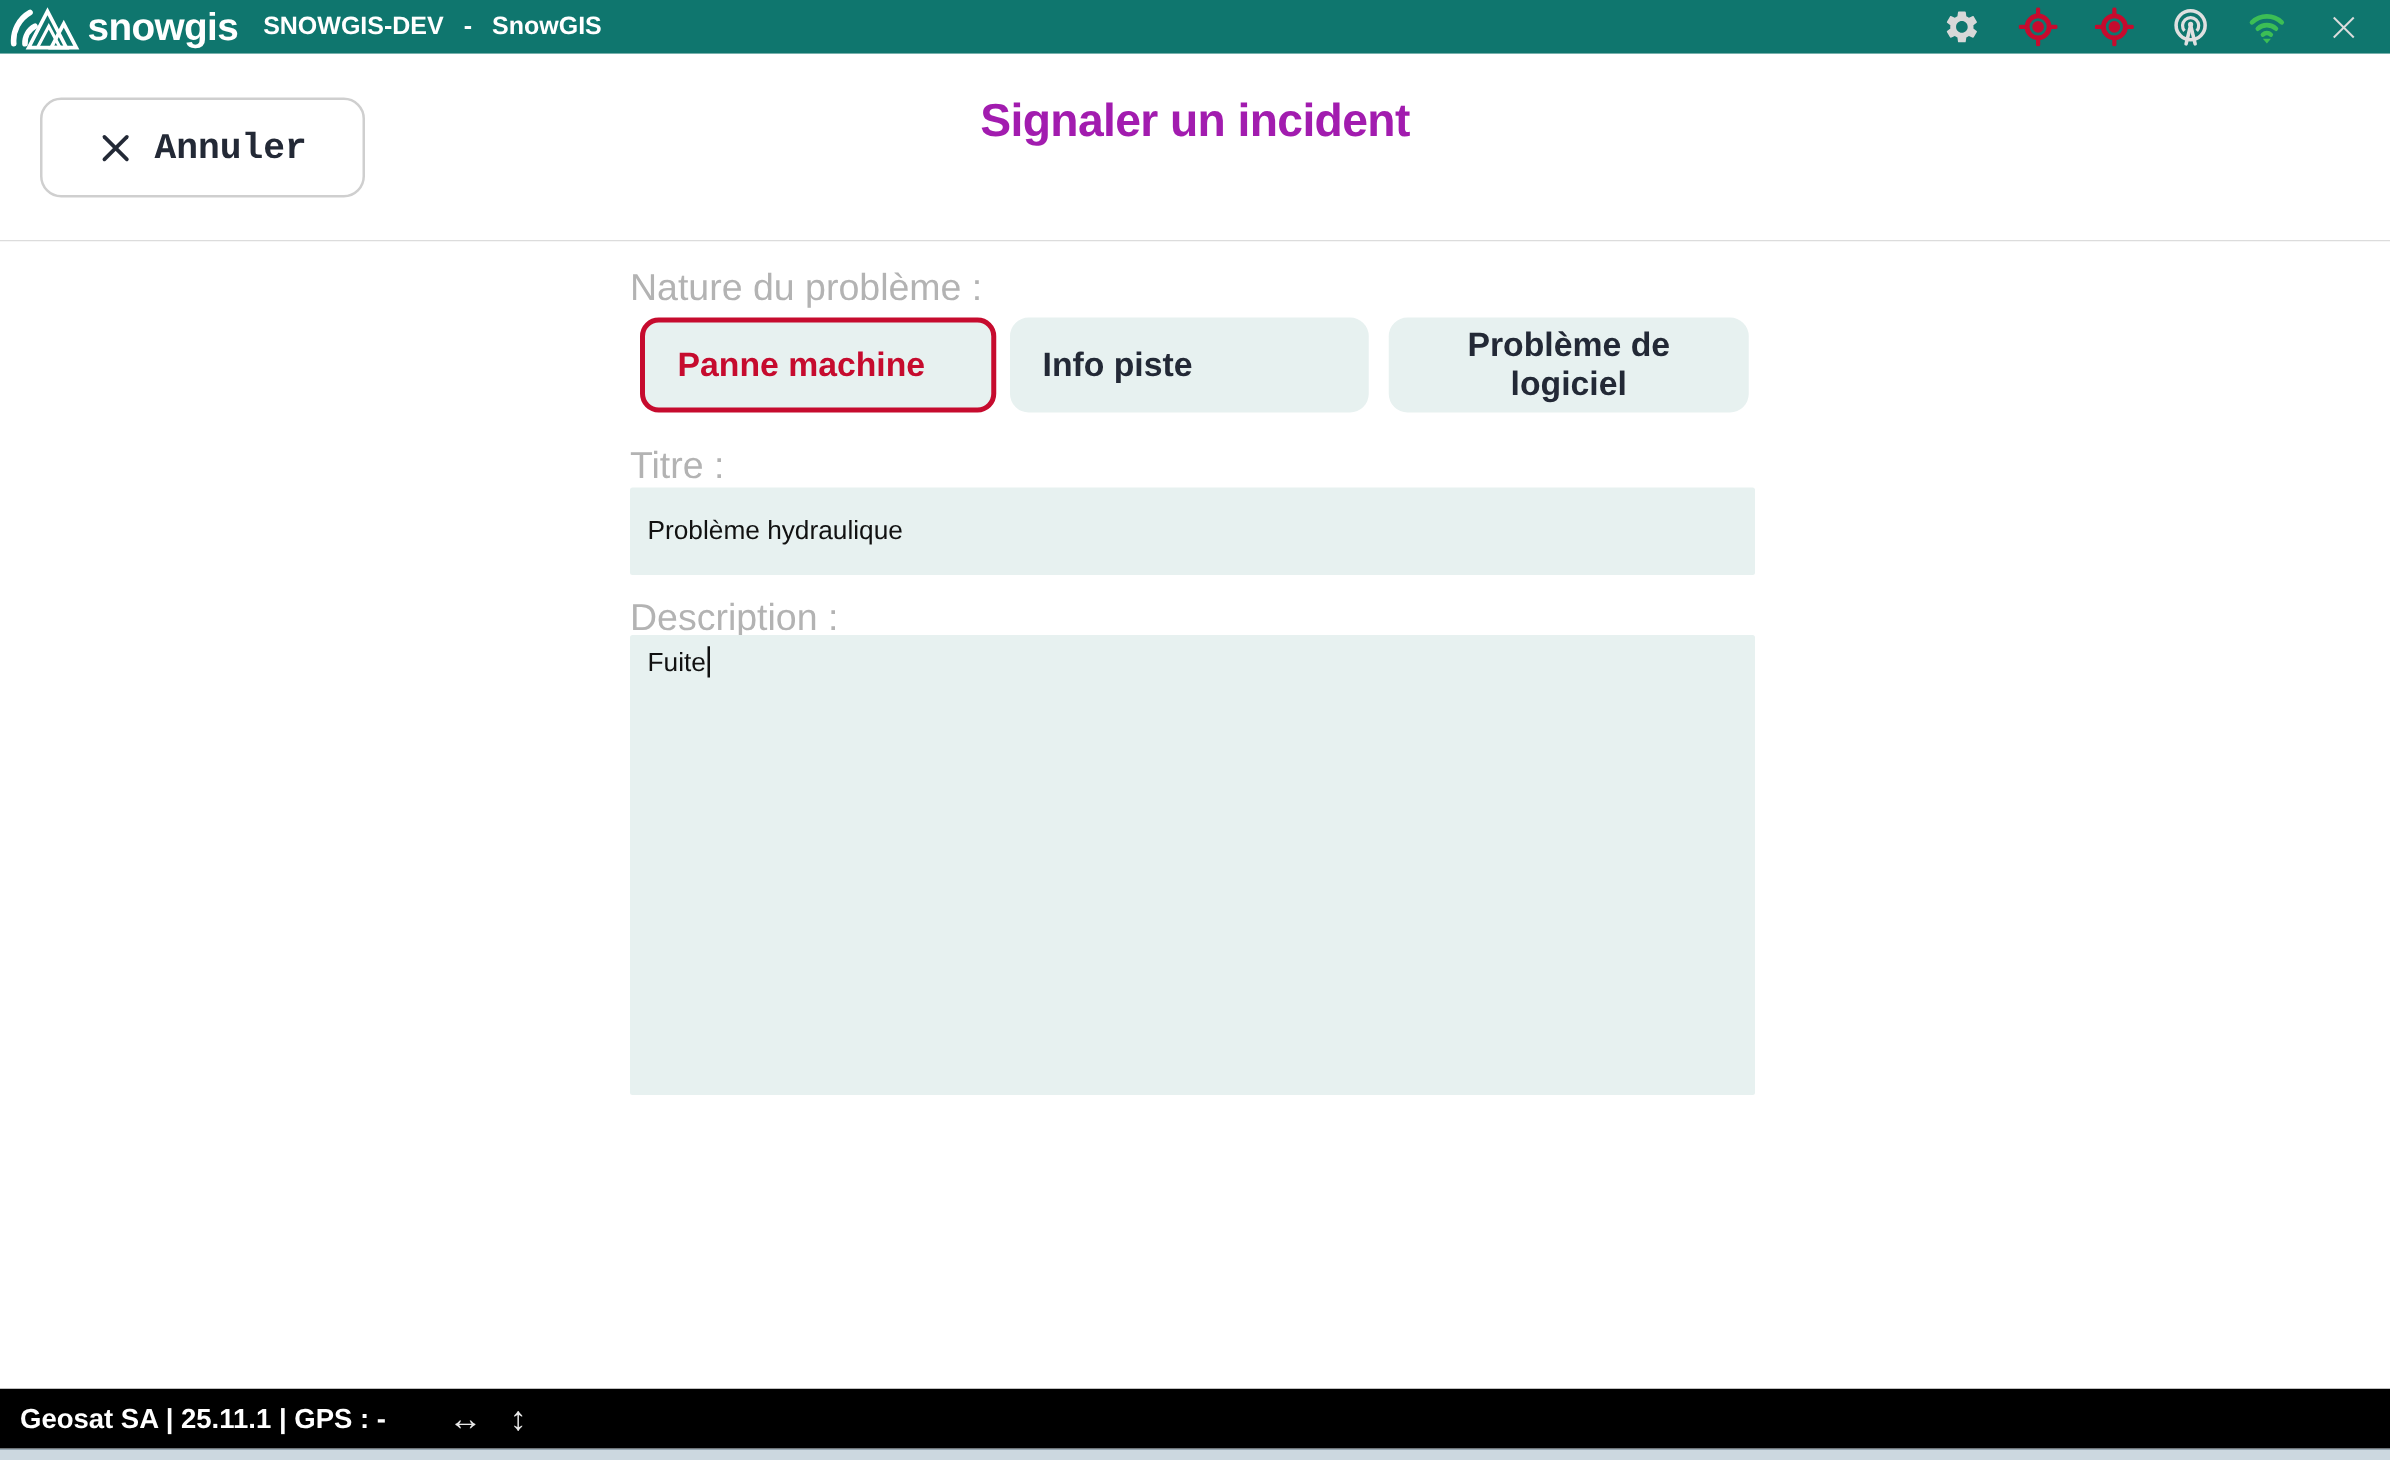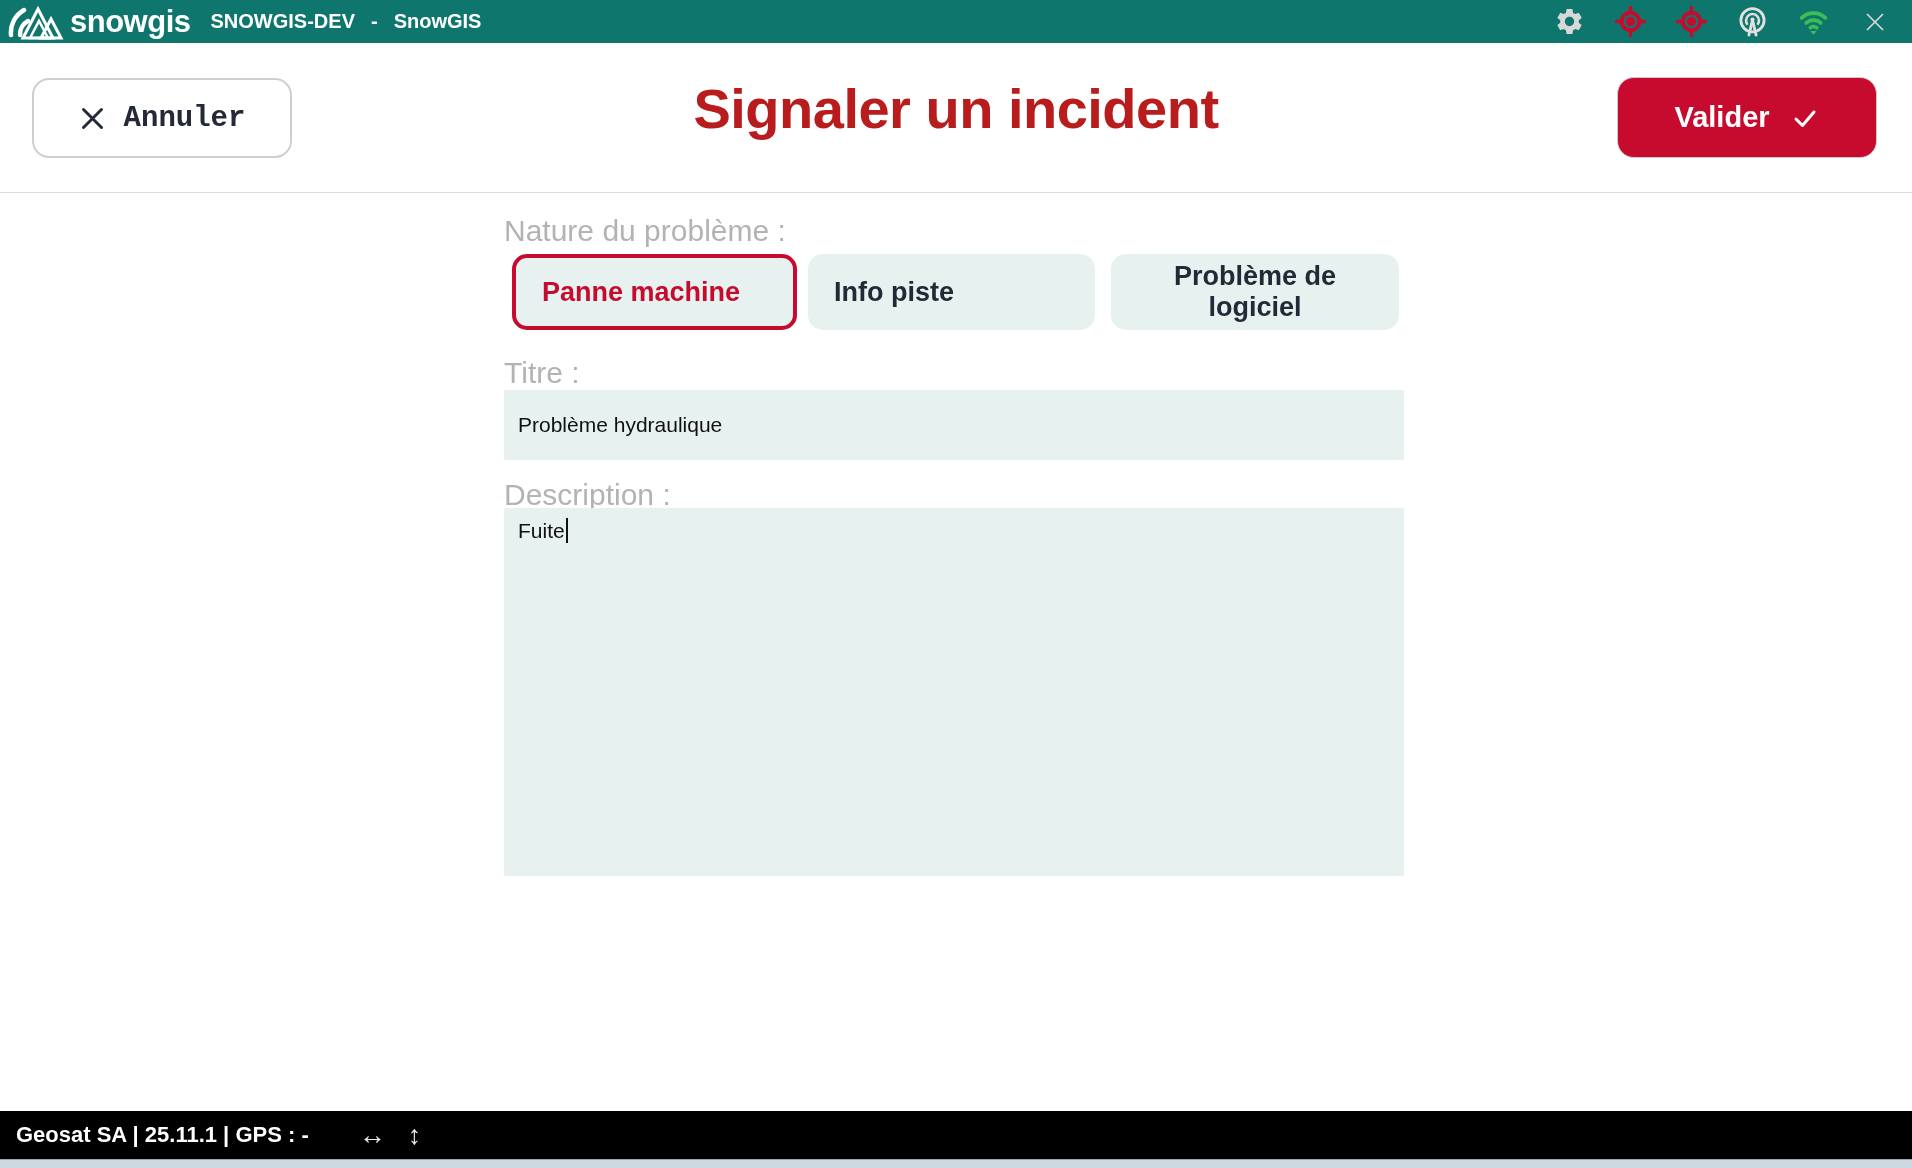--- a/index.html
+++ b/index.html
@@ -39,21 +39,21 @@
   .btn-cancel{
     position:absolute;left:32px;top:35px;width:260px;height:80px;
     background:#fff;border:2px solid #CFCFCF;border-radius:17px;
     display:flex;align-items:center;justify-content:center;gap:18px;
     cursor:pointer;
     font-family:Liberation Mono, monospace;
   }
   .btn-cancel span{font-size:29px;font-weight:bold;color:#232936;}
   .page-title{
     position:absolute;left:0;top:33px;width:100%;text-align:center;
-    font-size:56px;font-weight:600;color:#b91c1c;letter-spacing:-0.5px;
+    font-size:37px;font-weight:600;color:#a21caf;letter-spacing:-0.5px;
   }
   .btn-validate{
     position:absolute;left:1617px;top:34px;width:260px;height:81px;
     background:var(--red);border:1px solid #C9C9C9;border-radius:17px;
     display:flex;align-items:center;justify-content:center;gap:20px;
     cursor:pointer;
   }
   .btn-validate span{font-size:29px;font-weight:bold;color:#ffffff;}
   
   .form{position:absolute;top:194px;left:504px;width:900px;}
@@ -177,26 +177,20 @@
 
 <div class="header">
   <div class="btn-cancel">
     <svg width="27" height="27" viewBox="0 0 24 24">
       <line x1="4" y1="4" x2="20" y2="20" stroke="#232936" stroke-width="2.6" stroke-linecap="round"></line>
       <line x1="20" y1="4" x2="4" y2="20" stroke="#232936" stroke-width="2.6" stroke-linecap="round"></line>
     </svg>
     <span>Annuler</span>
   </div>
   <div class="page-title">Signaler un incident</div>
-  <div class="btn-validate">
-    <span>Valider</span>
-    <svg width="30" height="30" viewBox="0 0 30 30">
-      <polyline points="6,16 12.5,22.5 24,9" fill="none" stroke="#ffffff" stroke-width="3" stroke-linecap="round" stroke-linejoin="round"></polyline>
-    </svg>
-  </div>
 </div>
 
 <div class="form">
   <div class="field-label lbl-nature">Nature du problème :</div>
 
   <div class="type-row">
     <button class="type-btn b1 selected">Panne machine</button>
     <button class="type-btn b2">Info piste</button>
     <button class="type-btn b3">Problème de logiciel</button>
   </div>

